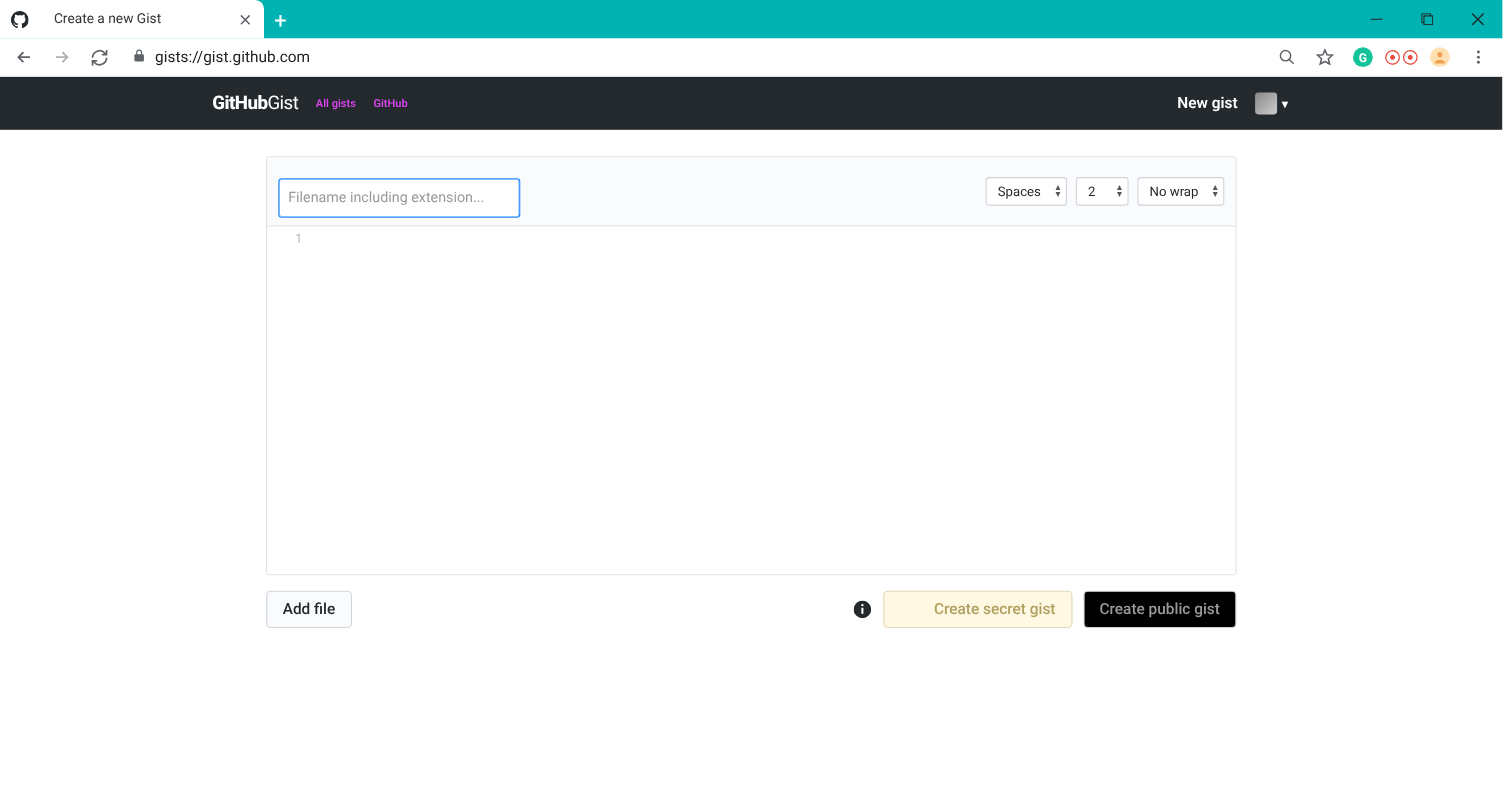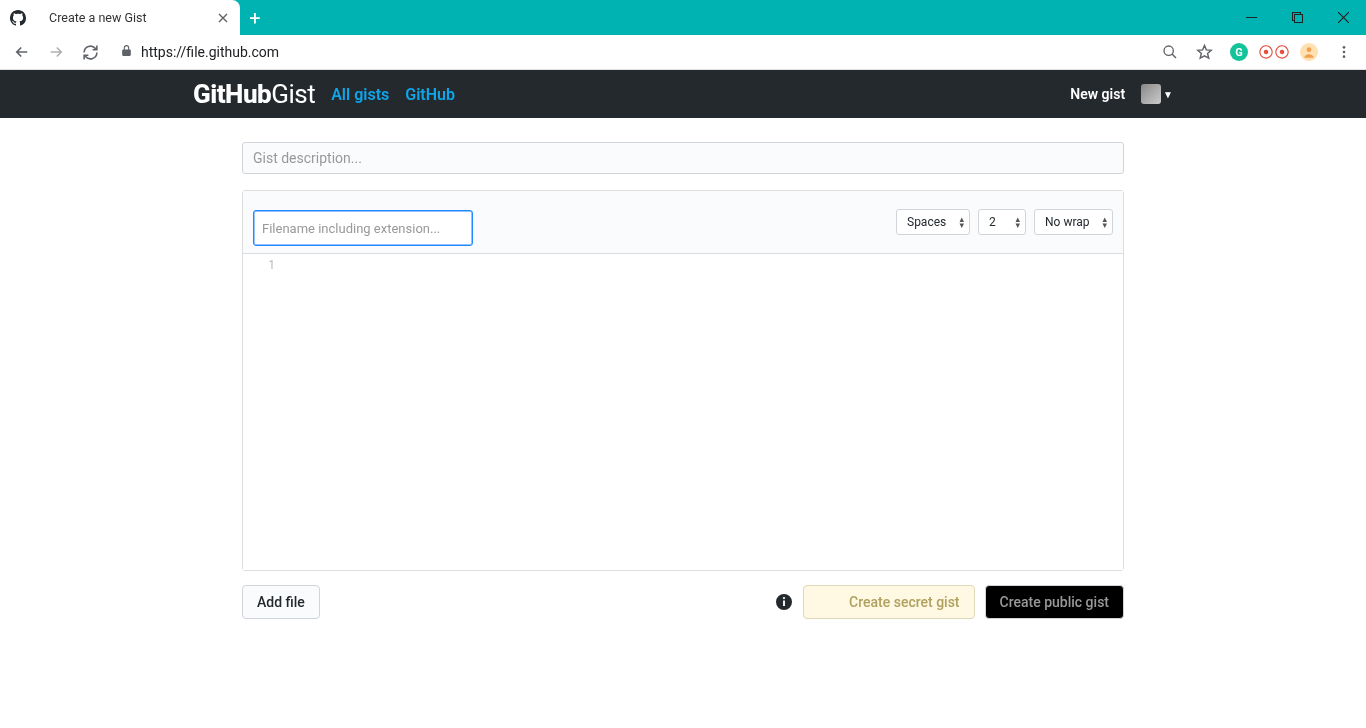--- a/index.html
+++ b/index.html
@@ -22,26 +22,26 @@
     .omnibox { flex: 1; height: 28px; display: flex; align-items: center; gap: 8px; padding: 0 10px; border-radius: 14px; font-size: 14px; color: #202124; }
     .omnibox .lock { color: #5f6368; }
     .ext-icons { display: flex; align-items: center; gap: 10px; padding: 0 6px; }
     .ext-icons .dot { width: 18px; height: 18px; border-radius: 50%; display:flex; align-items:center; justify-content:center; font-size:11px; font-weight:bold; color:#fff;}
     
     
     .page { height: calc(728px - 70px); overflow-y: scroll; background: #fff; position: relative; }
     
     .gh-header { background: #24292e; height: 48px; display: flex; align-items: center; padding: 0 16px; }
     .gh-header-inner { width: 980px; margin: 0 auto; display: flex; align-items: center; gap: 16px; }
-    .gh-logo { font-size: 26px; color: #fff; font-weight: 400; letter-spacing: -0.5px; }
+    .gh-logo { font-size: 17px; color: #fff; font-weight: 400; letter-spacing: -0.5px; }
     .gh-logo b { font-weight: 800; }
     .gh-search { background: #3f4448; border: none; border-radius: 3px; height: 28px; width: 160px; padding: 0 10px; color: #fff; font-size: 14px; }
     .gh-search::placeholder { color: #8a8f94; }
     .gh-nav { display: flex; gap: 16px; }
-    .gh-nav a { color: #0ea5e9; font-size: 16px; font-weight: 600; text-decoration: none; }
+    .gh-nav a { color: #d946ef; font-size: 10px; font-weight: 600; text-decoration: none; }
     .gh-spacer { flex: 1; }
     .gh-right { display: flex; align-items: center; gap: 16px; color: #fff; font-size: 14px; font-weight: 600; }
     .gh-avatar { width: 20px; height: 20px; border-radius: 3px; background: linear-gradient(135deg,#888,#ccc); display:inline-block; vertical-align:middle;}
     .gh-caret { font-size: 10px; margin-left: 2px; color:#fff; }
     
     .hero { height: 115px; background: linear-gradient(180deg, #e9f4ff 0%, #f8fcff 60%, #ffffff 100%); display: flex; align-items: center; justify-content: center; position:relative;}
     .hero::after{content:"";position:absolute;top:0;right:0;width:400px;height:100%;background:linear-gradient(120deg, transparent 40%, rgba(255,247,214,0.5) 70%, rgba(255,244,200,0.4) 100%);}
     .hero h1 { font-size: 32px; font-weight: 300; color: #5b6b7d; z-index:1;}
     
     .form-wrap { width: 882px; margin: 24px auto 0; }
@@ -125,21 +125,21 @@
   <div class="tbtn">
       <svg width="17" height="17" viewBox="0 0 24 24" fill="none" stroke="#5f6368" stroke-width="2.2">
         <path d="M21 2v6h-6 M3 12a9 9 0 0 1 15.9-5.7L21 8"></path>
         <path d="M3 22v-6h6 M21 12a9 9 0 0 1-15.9 5.7L3 16"></path>
       </svg>
     </div>
   <div class="omnibox">
     <span class="lock"><svg width="13" height="13" viewBox="0 0 24 24" fill="#5f6368">
           <path d="M12 2a5 5 0 0 0-5 5v3H6a2 2 0 0 0-2 2v8a2 2 0 0 0 2 2h12a2 2 0 0 0 2-2v-8a2 2 0 0 0-2-2h-1V7a5 5 0 0 0-5-5zm-3 5a3 3 0 1 1 6 0v3H9V7z"></path>
         </svg></span>
-    <span>https://file.github.com</span>
+    <span>gists://gist.github.com</span>
   </div>
   <div class="tbtn">
       <svg width="16" height="16" viewBox="0 0 24 24" fill="none" stroke="#5f6368" stroke-width="2">
         <circle cx="10" cy="10" r="7"></circle>
         <path d="M21 21l-6-6"></path>
       </svg>
     </div>
   <div class="tbtn">
       <svg width="17" height="17" viewBox="0 0 24 24" fill="none" stroke="#5f6368" stroke-width="2">
         <path d="M12 2l2.6 6.3 6.9.5-5.2 4.5 1.7 6.7L12 16.8 5.9 20l1.7-6.7L2.5 8.8l6.9-.5L12 2z"></path>
@@ -176,21 +176,20 @@
       <div class="gh-spacer"></div>
       <div class="gh-right">
         <a style="color:#fff;text-decoration:none;">New gist</a>
         <span><span class="gh-avatar"></span><span class="gh-caret">▼</span></span>
       </div>
     </div>
   </div>
 
 
   <div class="form-wrap">
-    <input class="desc-input" placeholder="Gist description..." style="">
 
     <div class="file-box">
       <div class="file-header">
         <input class="filename-input" placeholder="Filename including extension..." style="">
         <div class="file-header-spacer"></div>
         <span class="select-wrap">
           <select class="select"><option>Spaces</option></select>
           <span class="select-caret">▴<br>▾</span>
         </span>
         <span class="select-wrap">

